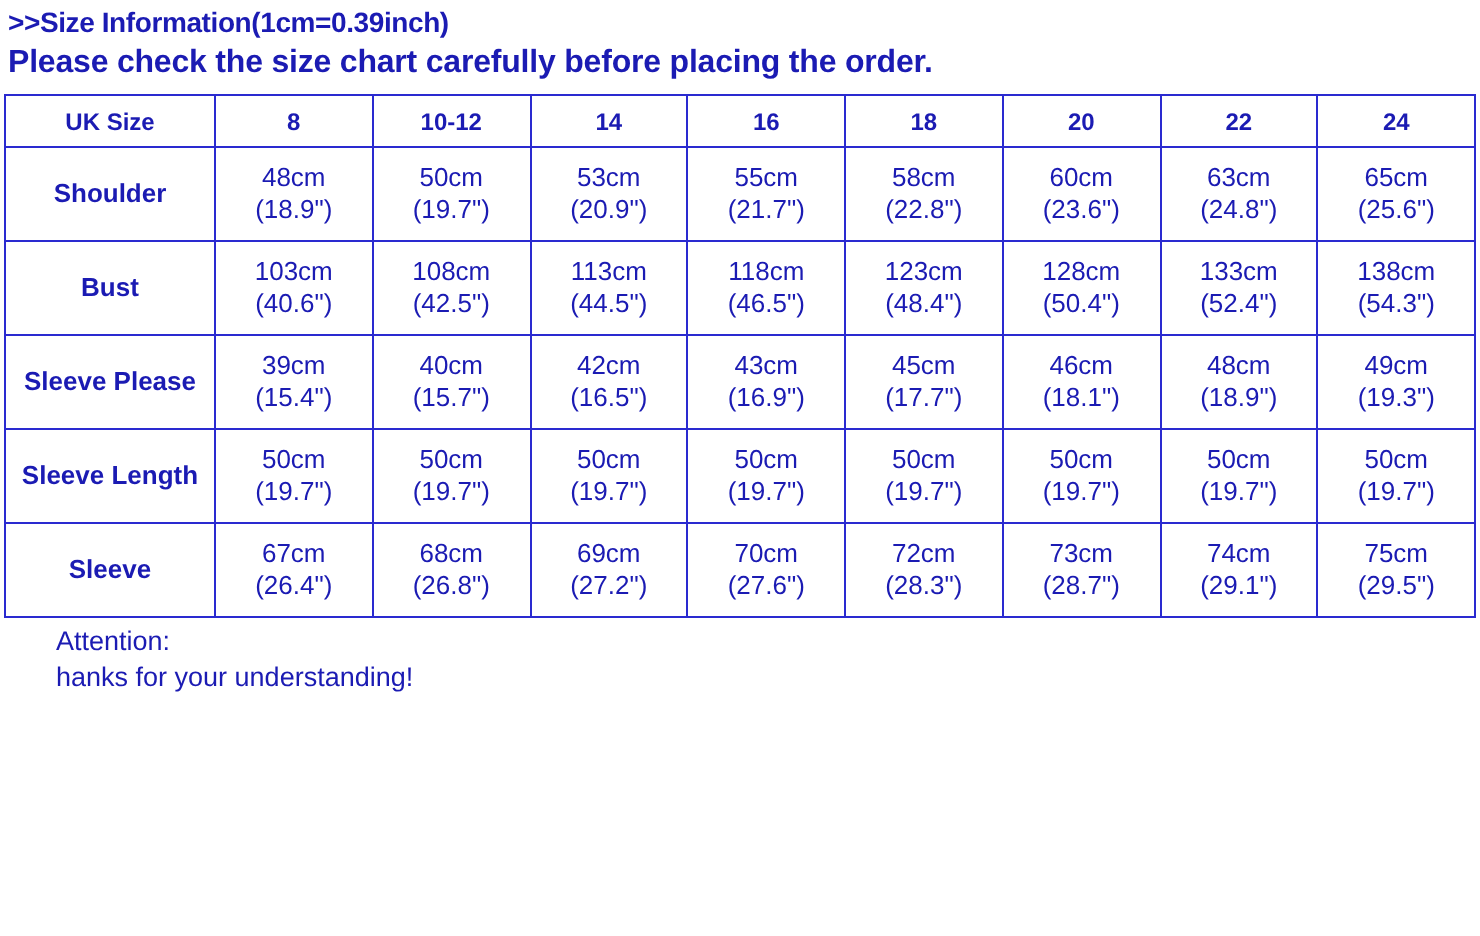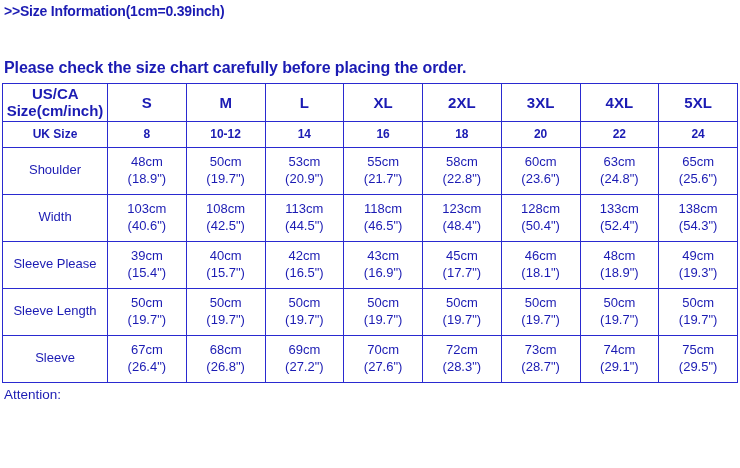--- a/index.html
+++ b/index.html
@@ -26,38 +26,37 @@
     color: #1b1bb3;
     padding: 3px 4px 0 4px;
     letter-spacing: -0.2px;
   }
   .check-note {
     font-size: 16px;
     font-weight: bold;
     color: #1b1bb3;
     padding: 4px 4px 6px 4px;
     letter-spacing: -0.1px;
-    margin-top: 36px;
   }
   table.chart {
     border-collapse: collapse;
     width: 736px;
     margin: 0 2px;
     table-layout: fixed;
   }
   table.chart td {
     border: 1px solid #2a2ad0;
     text-align: center;
     vertical-align: middle;
     color: #1b1bb3;
     font-size: 13.5px;
     padding: 1px 0;
   }
   td.rowhead {
-    font-weight: normal;
+    font-weight: bold;
     font-size: 14px;
     width: 104px;
   }
   td.rowhead.two-line {
     line-height: 1.15;
   }
   tr.header-row td {
     font-weight: bold;
     font-size: 15px;
     height: 34px;
@@ -79,46 +78,33 @@
     display: block;
   }
   .attention {
     padding: 3px 4px 0 4px;
     font-size: 13.5px;
     color: #1b1bb3;
     line-height: 1.32;
   }
   .attention div {
     white-space: nowrap;
+    margin-left: 24px;
   }
 </style>
 </head>
 <body>
 
 <div class="page">
 
   <div class="size-info">&gt;&gt;Size Information(1cm=0.39inch)</div>
   <div class="check-note">Please check the size chart carefully before placing the order.</div>
 
   <table class="chart">
     <tbody>
-      <tr class="header-row">
-        <td class="rowhead two-line">
-          <span>US/CA</span>
-          <span>Size(cm/inch)</span>
-        </td>
-        <td>S</td>
-        <td>M</td>
-        <td>L</td>
-        <td>XL</td>
-        <td>2XL</td>
-        <td>3XL</td>
-        <td>4XL</td>
-        <td>5XL</td>
-      </tr>
 
       <tr class="uk-row">
         <td class="rowhead">UK Size</td>
         <td>8</td>
         <td>10-12</td>
         <td>14</td>
         <td>16</td>
         <td>18</td>
         <td>20</td>
         <td>22</td>
@@ -156,21 +142,21 @@
           <span class="cm">63cm</span>
           <span class="inch">(24.8")</span>
         </td>
         <td>
           <span class="cm">65cm</span>
           <span class="inch">(25.6")</span>
         </td>
       </tr>
 
       <tr class="meas-row">
-        <td class="rowhead">Width</td>
+        <td class="rowhead">Bust</td>
         <td>
           <span class="cm">103cm</span>
           <span class="inch">(40.6")</span>
         </td>
         <td>
           <span class="cm">108cm</span>
           <span class="inch">(42.5")</span>
         </td>
         <td>
           <span class="cm">113cm</span>
@@ -303,15 +289,16 @@
         <td>
           <span class="cm">75cm</span>
           <span class="inch">(29.5")</span>
         </td>
       </tr>
     </tbody>
   </table>
 
   <div class="attention">
     <div>Attention:</div>
+    <div>hanks for your understanding!</div>
   </div>
 
 </div>
 
 </body></html>

